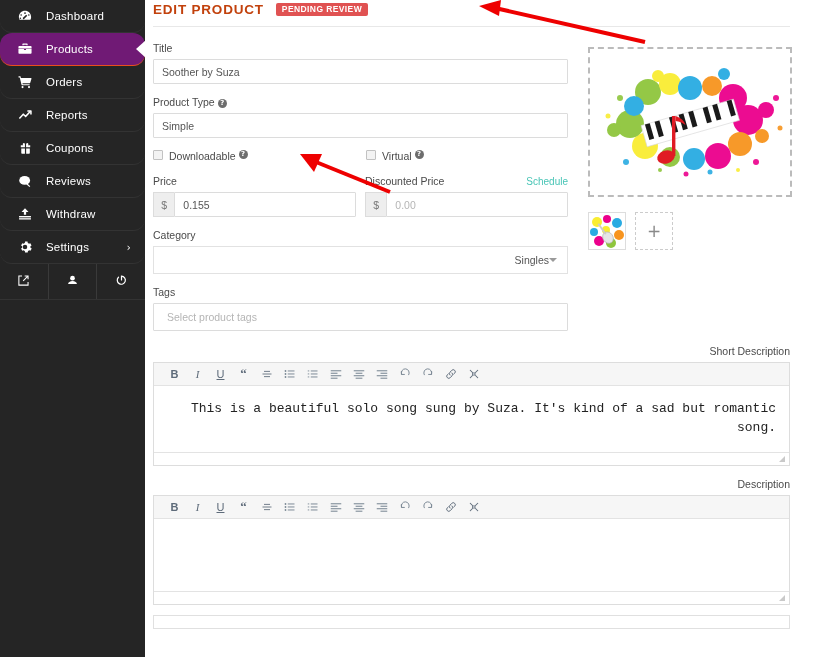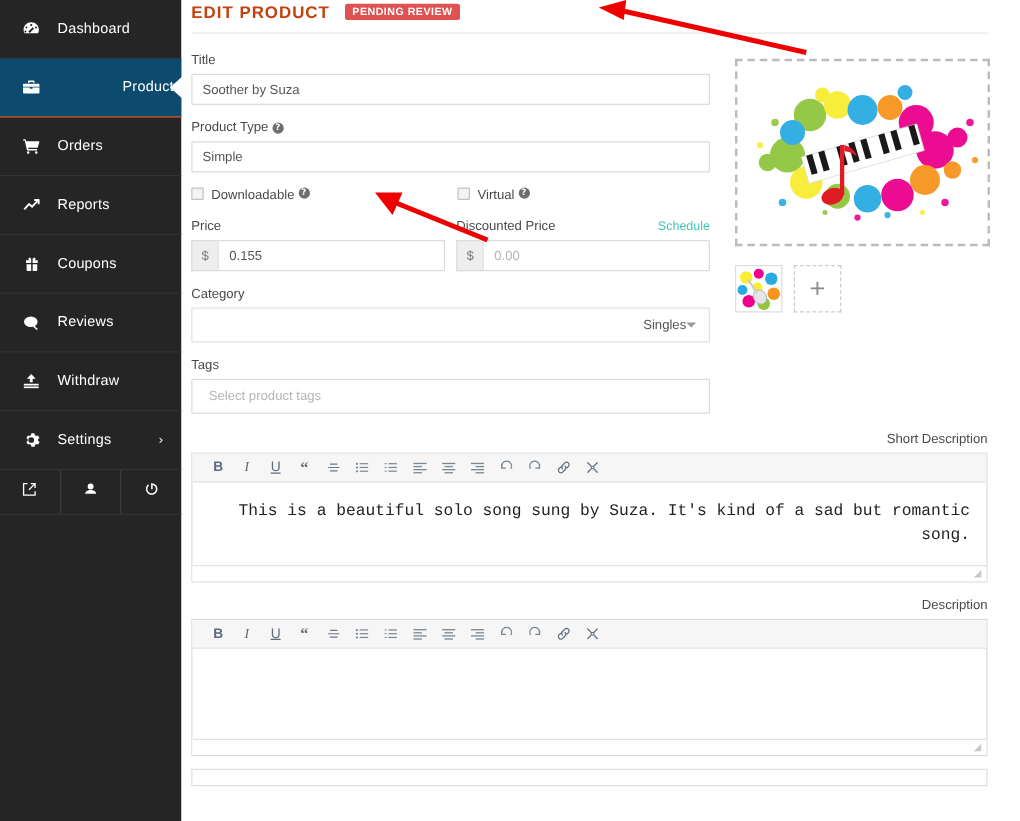--- a/index.html
+++ b/index.html
@@ -16,31 +16,32 @@
   
   #sidebar {
     width: 145px;
     min-width: 145px;
     background: #252525;
     height: 657px;
     position: relative;
   }
   .nav-item {
     position: relative;
-    height: 47px;
+    height: 33px;
     display: flex;
     align-items: center;
     padding-left: 14px;
     border-bottom: 1px solid #333333;
     color: #ffffff;
     font-size: 11.5px;
     letter-spacing: 0.2px;
     cursor: pointer;
-  }
-  .nav-item.active { background: #0c4a6e; border-bottom-color: #e94f1d; text-align: right; }
+    border-radius: 12px;
+  }
+  .nav-item.active { background: #701a75; border-bottom-color: #e94f1d; }
   .nav-item.active::after {
     content: "";
     position: absolute;
     right: -1px; top: 50%;
     transform: translateY(-50%);
     width: 0; height: 0;
     border-top: 9px solid transparent;
     border-bottom: 9px solid transparent;
     border-right: 10px solid #ffffff;
   }

